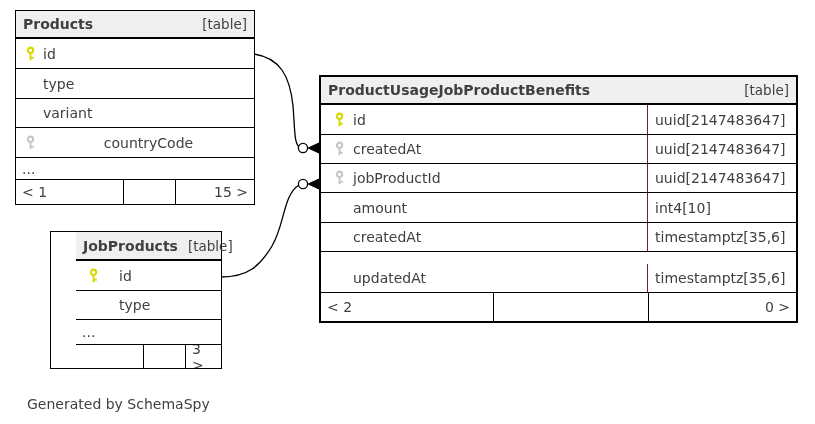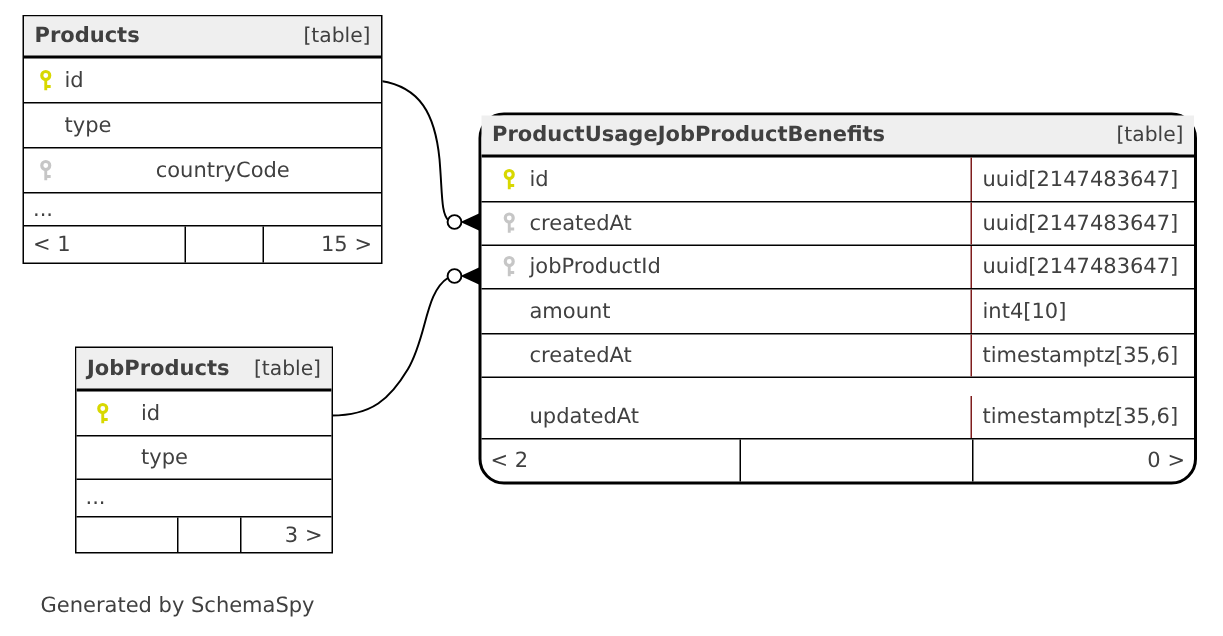--- a/index.html
+++ b/index.html
@@ -82,38 +82,41 @@
     <div class="trow" style="height:30px;">
       <svg class="key pk" viewBox="0 0 12 17" width="11" height="16">
           <circle cx="6" cy="4.5" r="2.9" fill="none" stroke="currentColor" stroke-width="2.3"></circle>
           <path d="M6 7.4 L6 15.3 M6 12.5 L9.6 12.5" fill="none" stroke="currentColor" stroke-width="2.1"></path>
         </svg>
       <span class="cname">id</span>
     </div>
     <div class="trow" style="height:30px;">
       <span class="cname">type</span>
     </div>
+    <div class="trow" style="height:29px;">
+      <span class="cname">variant</span>
+    </div>
     <div class="trow" style="height:30px;text-align:center;">
       <svg class="key fk" viewBox="0 0 12 17" width="11" height="16">
           <circle cx="6" cy="4.5" r="2.9" fill="none" stroke="currentColor" stroke-width="2.3"></circle>
           <path d="M6 7.4 L6 15.3 M6 12.5 L9.6 12.5" fill="none" stroke="currentColor" stroke-width="2.1"></path>
         </svg>
       <span class="cname">countryCode</span>
     </div>
     <div class="trow ellrow" style="height:22px;">
       <span>...</span>
     </div>
     <div class="tfoot" style="height:24px;">
       <span class="fcell" style="width:108px;">&lt; 1</span>
       <span class="fcell" style="width:52px;"></span>
       <span class="fcell last" style="flex:1;">15 &gt;</span>
     </div>
   </div>
 
-  <div class="tbl" id="tbl-jobproducts" style="left:50px;top:231px;width:172px;">
+  <div class="tbl" id="tbl-jobproducts" style="left:50px;top:231px;width:172px;padding-left:25px;">
     <div class="hdr" style="height:29px;">
       <span class="tname">JobProducts</span>
       <span class="badge">[table]</span>
     </div>
     <div class="trow" style="height:30px;">
       <svg class="key pk" viewBox="0 0 12 17" width="11" height="16">
           <circle cx="6" cy="4.5" r="2.9" fill="none" stroke="currentColor" stroke-width="2.3"></circle>
           <path d="M6 7.4 L6 15.3 M6 12.5 L9.6 12.5" fill="none" stroke="currentColor" stroke-width="2.1"></path>
         </svg>
       <span class="cname">id</span>
@@ -124,21 +127,21 @@
     <div class="trow ellrow" style="height:25px;">
       <span>...</span>
     </div>
     <div class="tfoot" style="height:23px;">
       <span class="fcell" style="width:68px;"></span>
       <span class="fcell" style="width:42px;"></span>
       <span class="fcell last" style="flex:1;">3 &gt;</span>
     </div>
   </div>
 
-  <div class="tbl" id="tbl-benefits" style="left:319px;top:75px;width:479px;border-radius:17px;">
+  <div class="tbl" id="tbl-benefits" style="left:319px;top:75px;width:479px;">
     <div class="hdr" style="height:28px;">
       <span class="tname">ProductUsageJobProductBenefits</span>
       <span class="badge">[table]</span>
     </div>
     <div class="trow" style="height:30px;">
       <svg class="key pk" viewBox="0 0 12 17" width="11" height="16">
           <circle cx="6" cy="4.5" r="2.9" fill="none" stroke="currentColor" stroke-width="2.3"></circle>
           <path d="M6 7.4 L6 15.3 M6 12.5 L9.6 12.5" fill="none" stroke="currentColor" stroke-width="2.1"></path>
         </svg>
       <span class="cname">id</span>

